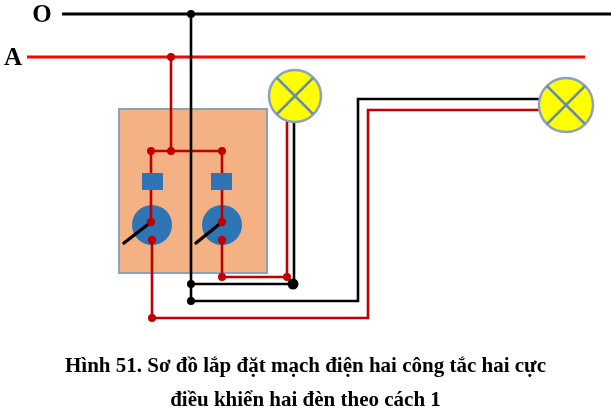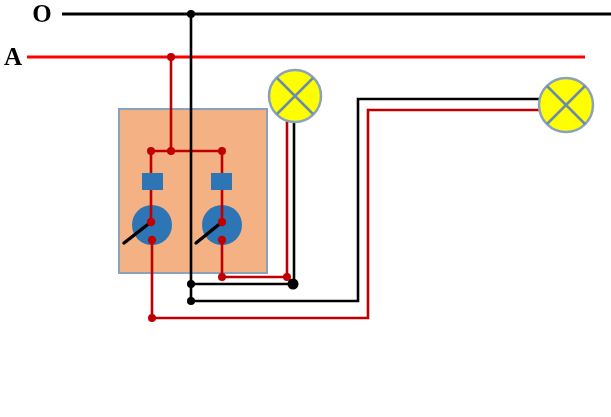--- a/index.html
+++ b/index.html
@@ -117,14 +117,18 @@
       <line class="lamp-x" x1="277" y1="78" x2="313" y2="114"></line>
       <line class="lamp-x" x1="313" y1="78" x2="277" y2="114"></line>
     </g>
     <g>
       <circle class="lamp" cx="566" cy="105" r="27"></circle>
       <line class="lamp-x" x1="547" y1="86" x2="585" y2="124"></line>
       <line class="lamp-x" x1="585" y1="86" x2="547" y2="124"></line>
     </g>
   </svg>
 
+  <div class="caption">
+    <div>Hình 51. Sơ đồ lắp đặt mạch điện hai công tắc hai cực</div>
+    <div>điều khiển hai đèn theo cách 1</div>
+  </div>
 
 </div>
 
 </body></html>

